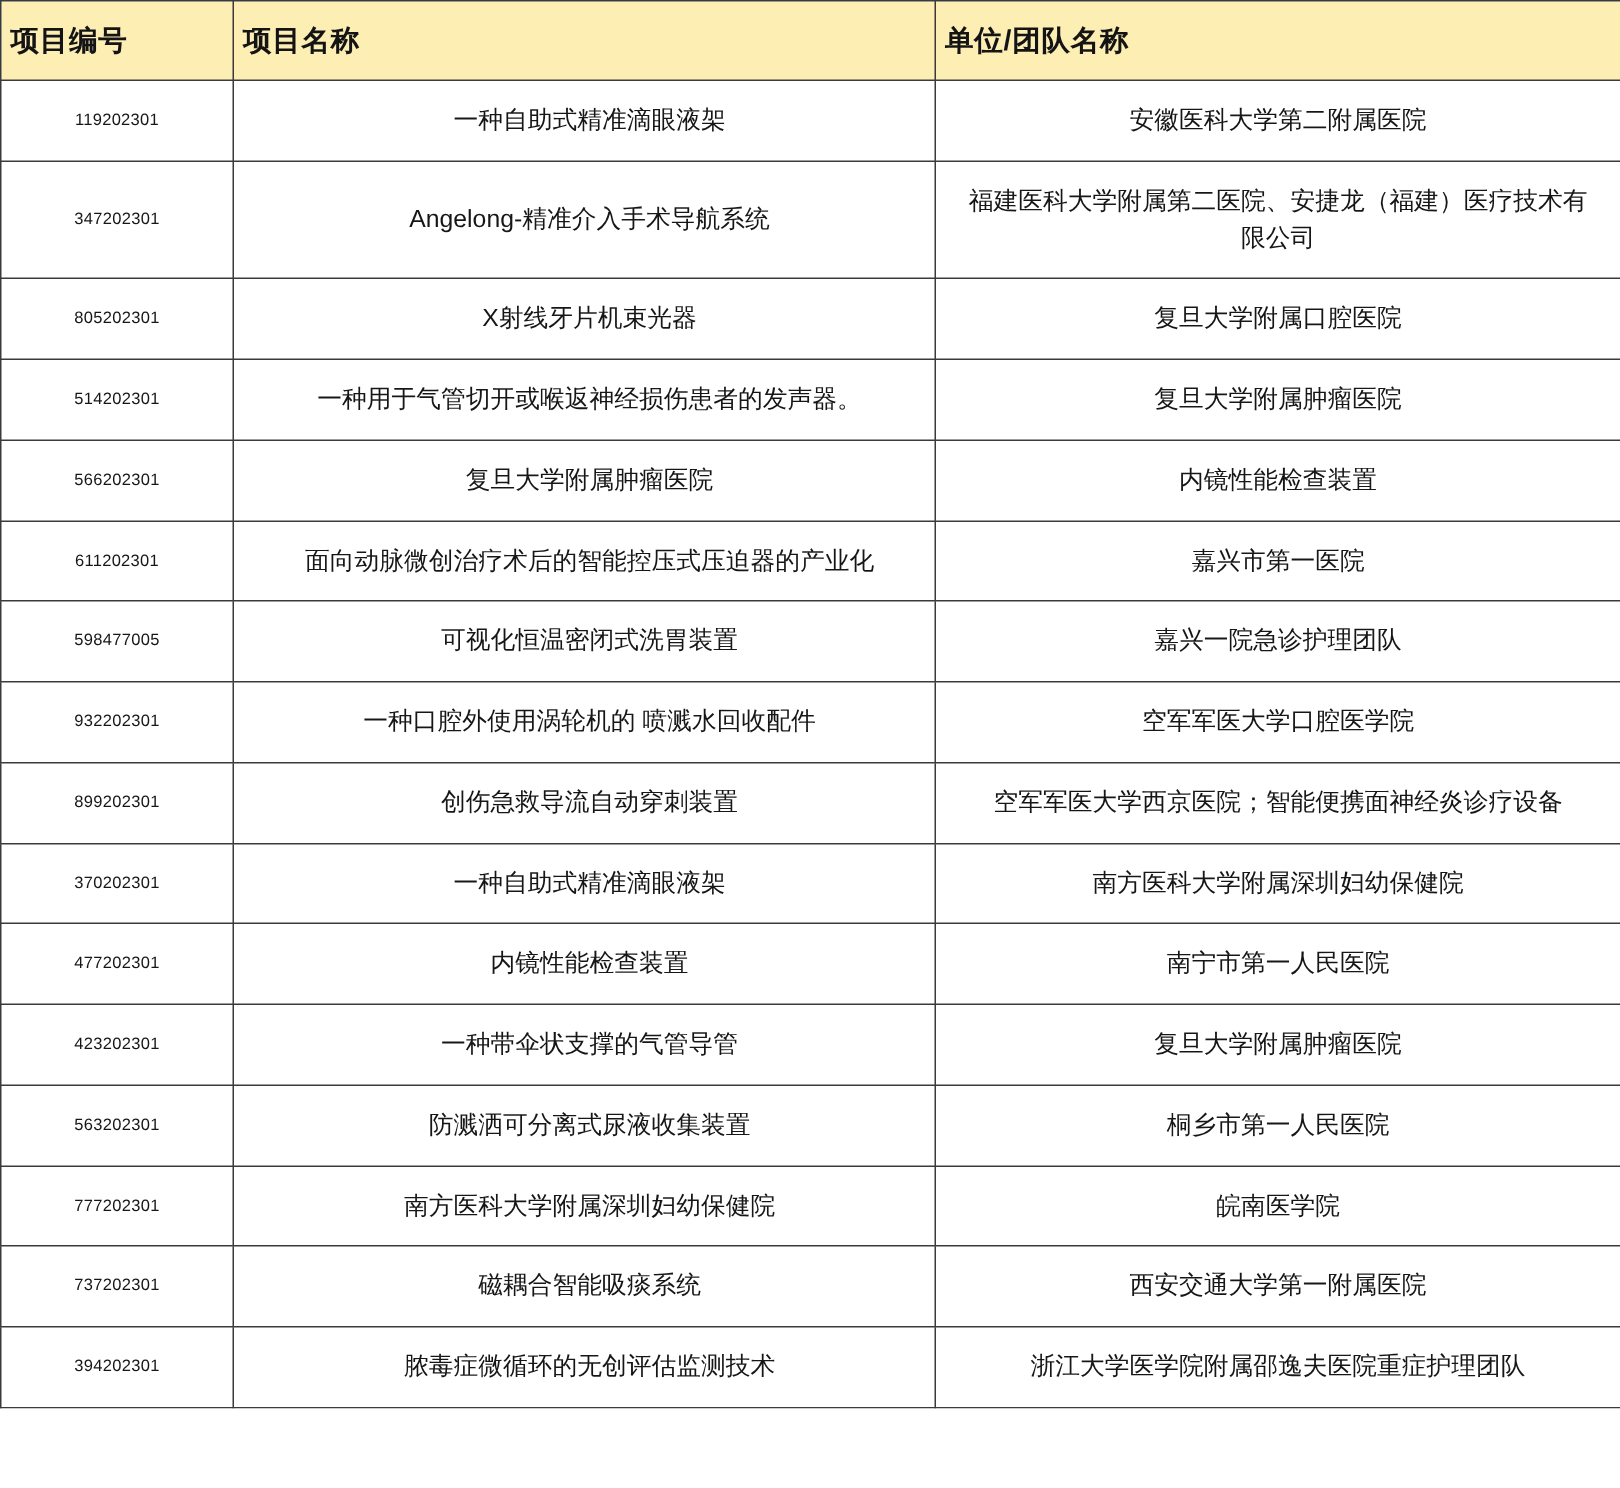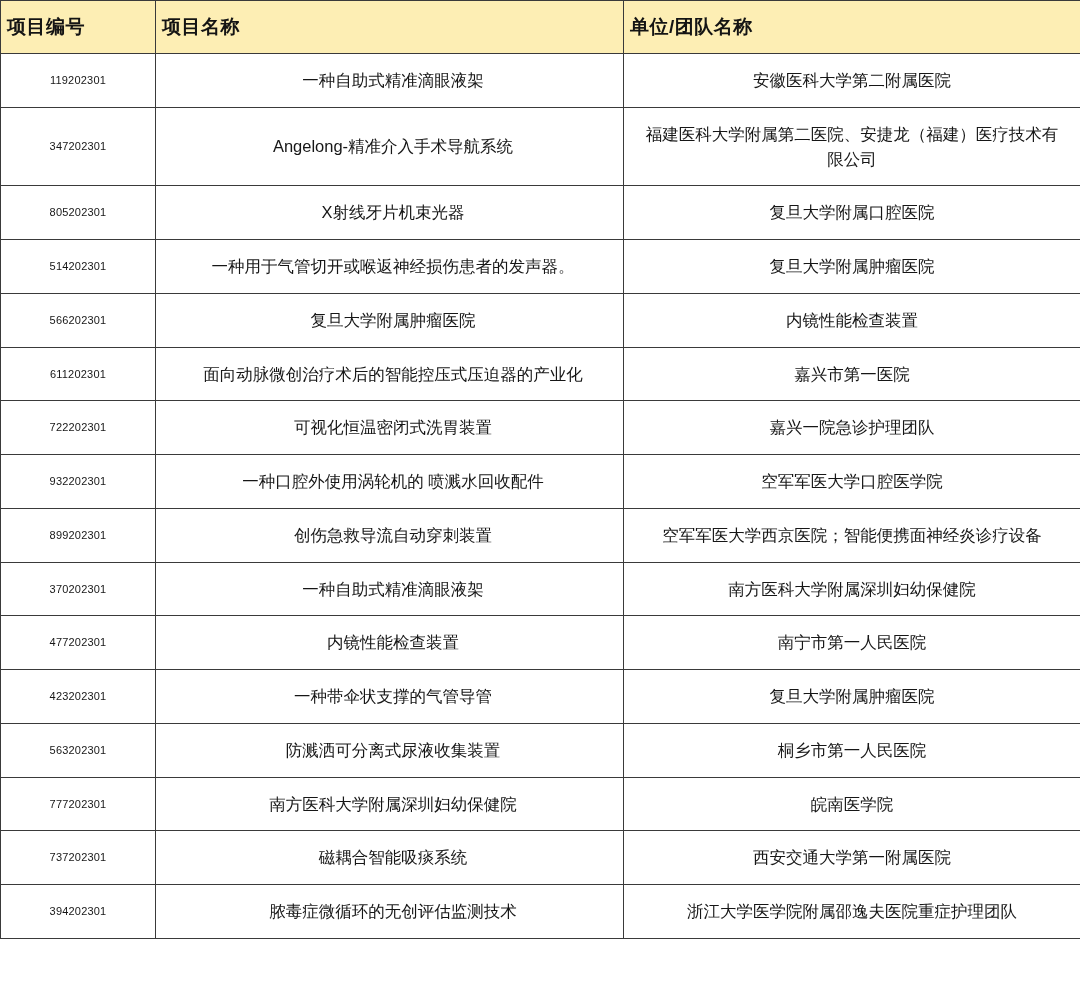--- a/index.html
+++ b/index.html
@@ -100,21 +100,21 @@
         <td class="code">566202301</td>
         <td class="name">复旦大学附属肿瘤医院</td>
         <td class="org">内镜性能检查装置</td>
       </tr>
       <tr>
         <td class="code">611202301</td>
         <td class="name">面向动脉微创治疗术后的智能控压式压迫器的产业化</td>
         <td class="org">嘉兴市第一医院</td>
       </tr>
       <tr>
-        <td class="code">722202301</td>
+        <td class="code">598477005</td>
         <td class="name">可视化恒温密闭式洗胃装置</td>
         <td class="org">嘉兴一院急诊护理团队</td>
       </tr>
       <tr>
         <td class="code">932202301</td>
         <td class="name">一种口腔外使用涡轮机的 喷溅水回收配件</td>
         <td class="org">空军军医大学口腔医学院</td>
       </tr>
       <tr>
         <td class="code">899202301</td>

